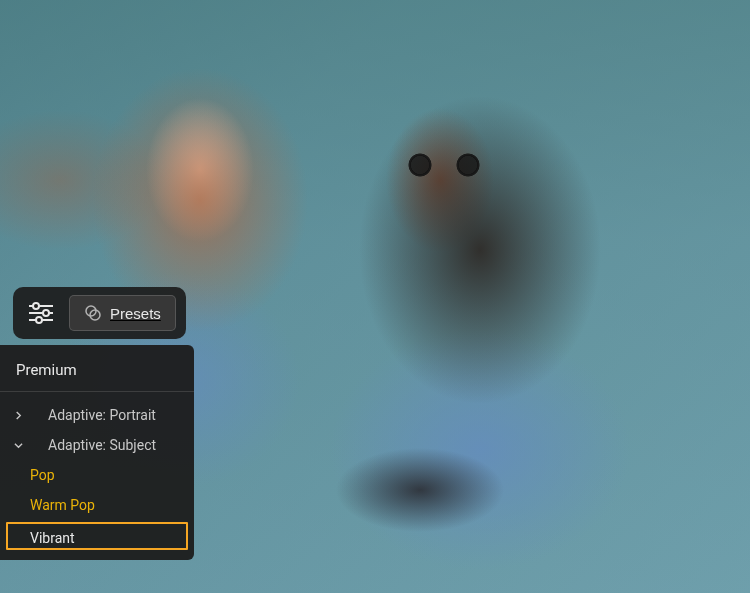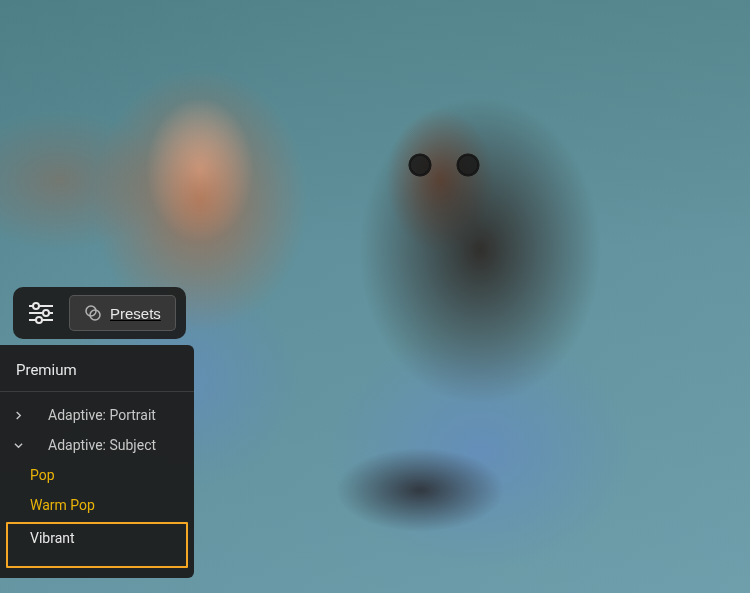--- a/index.html
+++ b/index.html
@@ -130,21 +130,21 @@
     .preset-item {
       padding: 7px 12px 7px 30px;
       color: #eab308;
       font-size: 14px;
       cursor: pointer;
     }
     .preset-item.selected {
       border: 2px solid #f5a623;
       color: #e8e8e8;
       margin: 2px 6px 2px 6px;
-      padding: 6px 12px 20px 22px;
+      padding: 6px 12px 2px 22px;
       border-radius: 1px;
     }
   </style>
 </head>
 <body>
 
 <div class="photo-background"></div>
 
 <div class="toolbar">
   <div class="slider-icon">

